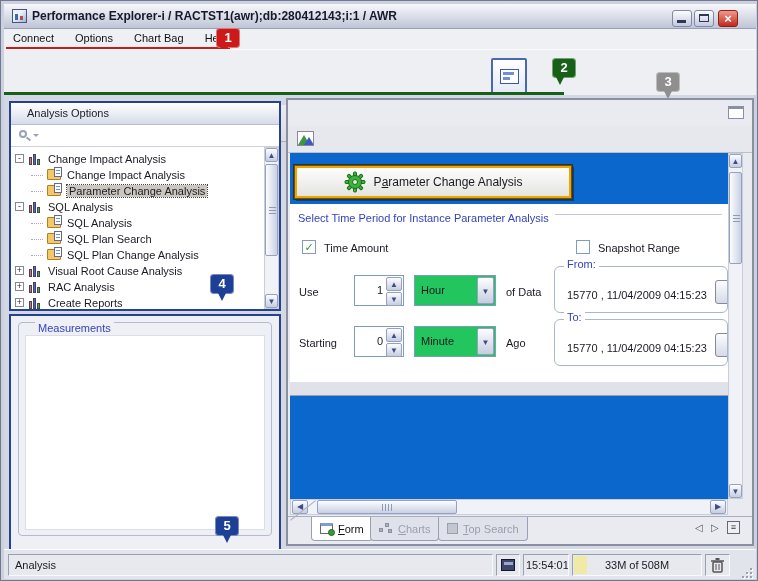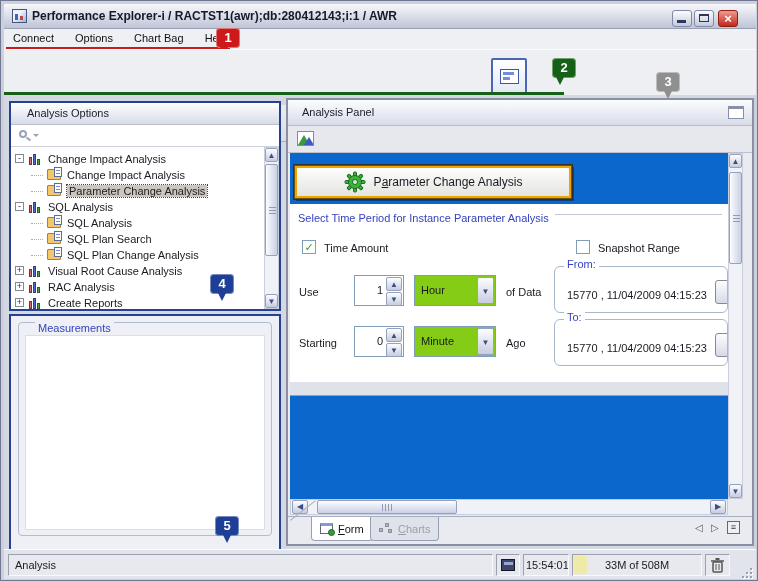--- a/index.html
+++ b/index.html
@@ -119,21 +119,21 @@
   #ap-white{left:0;top:51px;width:438px;height:178px;background:#fff}
   #ap-graystrip{left:0;top:229px;width:438px;height:14px;background:#dfe2e8;border-bottom:1px solid #98a0b0}
   .sectrow{left:8px;top:8px;width:424px;display:flex;align-items:flex-start;color:#3443bd}
   .sectline{flex:1;border-top:1px solid #c4c8d2;margin-left:6px;margin-top:2px}
   .cb{width:14px;height:14px;background:#fff;border:1px solid #7f9db9;text-align:center;line-height:12px;font-size:11px;color:#2aa02a;font-weight:bold}
   .lbl{white-space:nowrap}
   .spinbox{background:#fff;border:1px solid #7f9db9}
   .spinval{position:absolute;right:20px;top:8px}
   .spinarr{position:absolute;right:1px;top:1px;width:16px}
   .spinarr .sbtn{display:block;width:16px;height:14px;margin-bottom:1px}
-  .combo{background:#84cc16;border:1px solid #7f9db9}
+  .combo{background:#22c55e;border:1px solid #7f9db9}
   .comboval{position:absolute;left:6px;top:8px}
   .combobtn{position:absolute;right:1px;top:1px;width:17px;height:27px;line-height:27px}
   .fgroup{border:1px solid #a8b8cc;border-radius:6px;background:#fff;overflow:hidden}
   .fglabel{position:absolute;left:10px;top:-2px;background:#fff;padding:0 3px;color:#3443bd}
   .fgval{position:absolute;left:12px;top:22px;white-space:nowrap}
   .fgbtn{position:absolute;right:-12px;top:13px;width:24px;height:24px;border:1px solid #889;border-radius:3px;background:linear-gradient(#fdfdfe,#d5dae6)}
   #ap-vsb{left:440px;top:53px;width:15px;height:346px}
   #ap-hsb{left:2px;top:399px;width:438px;height:16px}
   #ap-hsb .sbtn{line-height:12px}
   
@@ -390,21 +390,20 @@
 
   <div class="abs navypanel" id="ms-panel">
     <div class="abs" id="ms-group">
       <span class="abs" id="ms-label">Measurements</span>
       <div class="abs" id="ms-white"></div>
     </div>
   </div>
   <div class="abs callout co-navy mid" style="left:214px;top:515px"><span>5</span><i class="stem"></i></div>
 
   <div class="abs" id="ap-panel">
-    <div class="abs" id="ap-head">Analysis Panel</div>
     <div class="abs" id="ap-float"></div>
     <div class="abs" id="ap-strip">
       <span class="abs minichart">
           <i class="g"></i>
           <i class="b"></i>
         </span>
     </div>
 
     <div class="abs" id="ap-content">
       <div class="abs" id="ap-actionbtn">
@@ -499,20 +498,24 @@
         <span><span class="u">F</span><span>orm</span></span>
       </div>
       <div class="abs tab" style="left:82px">
         <span class="chartsicon">
             <i style="left:0;top:5px"></i>
             <i style="left:6px;top:0"></i>
             <i style="left:9px;top:6px"></i>
           </span>
         <span><span class="u">C</span><span>harts</span></span>
       </div>
+      <div class="abs tab" style="left:150px">
+        <span class="tsicon"></span>
+        <span><span class="u">T</span><span>op Search</span></span>
+      </div>
       <span class="abs tabnav" style="left:407px"><span>◁</span></span>
       <span class="abs tabnav" style="left:423px"><span>▷</span></span>
       <span class="abs tabnav" id="tabmenu" style="left:439px;top:4px"><span>≡</span></span>
     </div>
   </div>
 
   <div class="abs" id="statusbar">
     <div class="abs sfield" style="left:4px;width:485px">Analysis</div>
     <div class="abs sfield" style="left:492px;width:24px">
       <span class="abs monicon">

